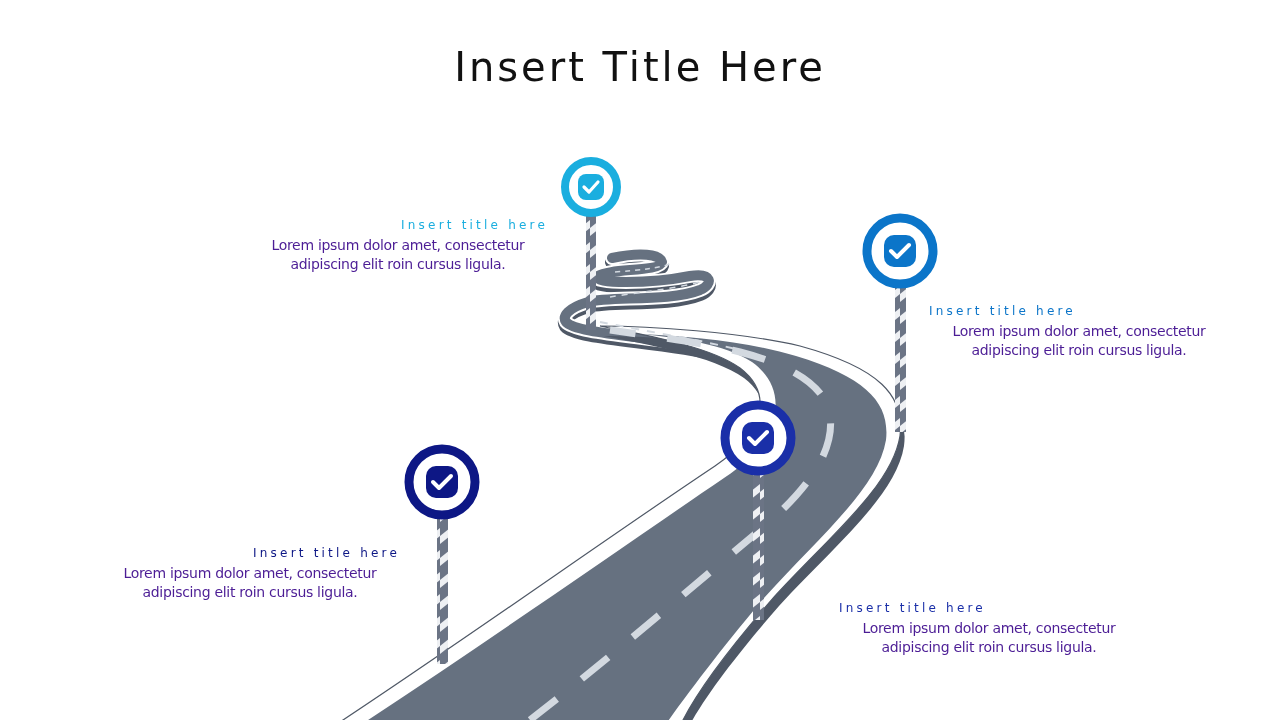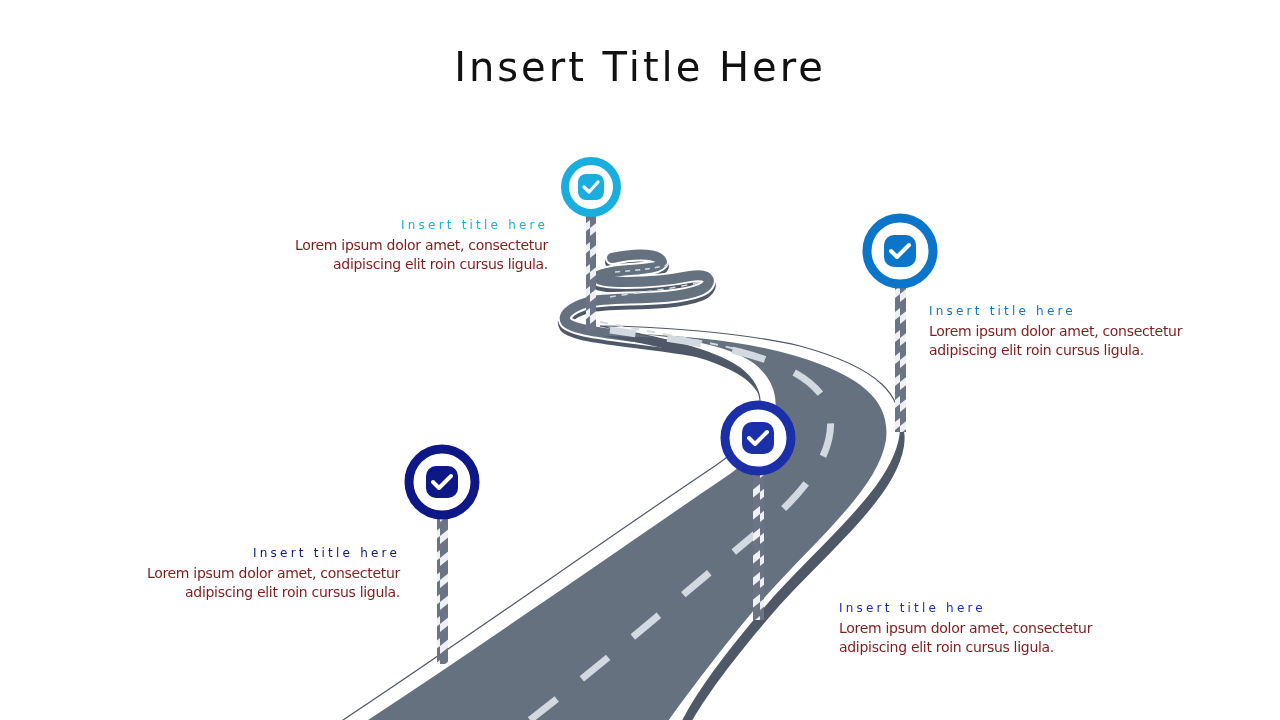--- a/index.html
+++ b/index.html
@@ -47,23 +47,24 @@
       font-family: "DejaVu Sans", sans-serif;
       font-size: 12px;
       letter-spacing: 3.2px;
       line-height: 22px;
       white-space: nowrap;
     }
     .milestone-desc {
       font-family: "DejaVu Sans", sans-serif;
       font-size: 14px;
       line-height: 19px;
-      color: #7f1d1d;
+      color: #4c1d95;
       white-space: nowrap;
       letter-spacing: -0.3px;
+      text-align: center;
     }
   </style>
 </head>
 <body>
 
 <div class="slide-title">Insert Title Here</div>
 
 <svg class="road-svg" viewBox="0 0 1280 720" xmlns="http://www.w3.org/2000/svg">
   <defs>
     <pattern id="poleStripes" patternUnits="userSpaceOnUse" width="10" height="22" patternTransform="rotate(0)">

